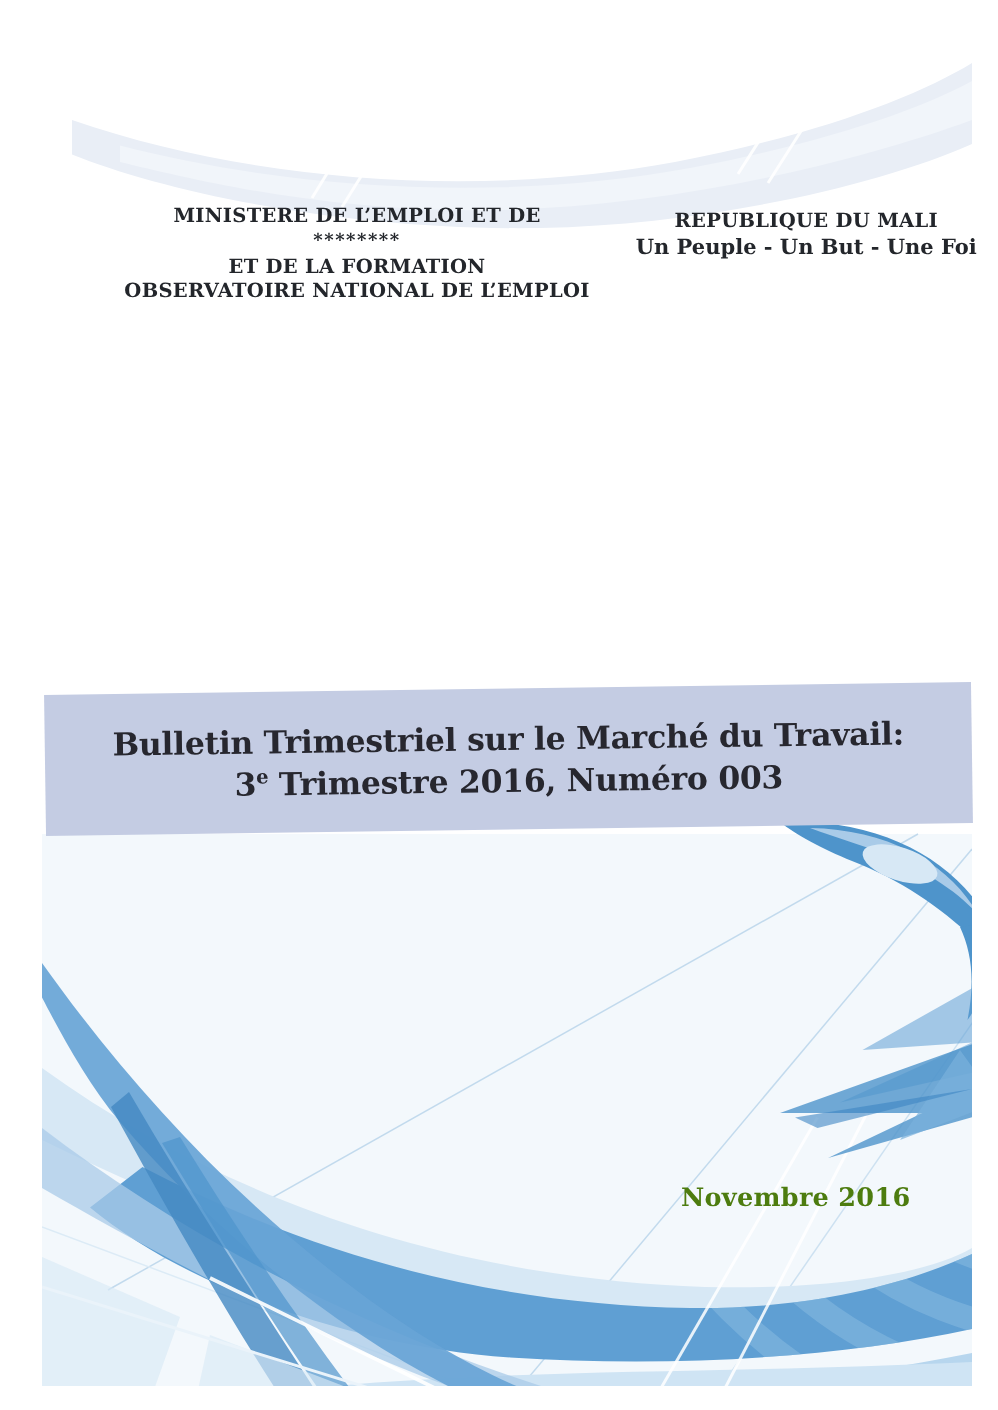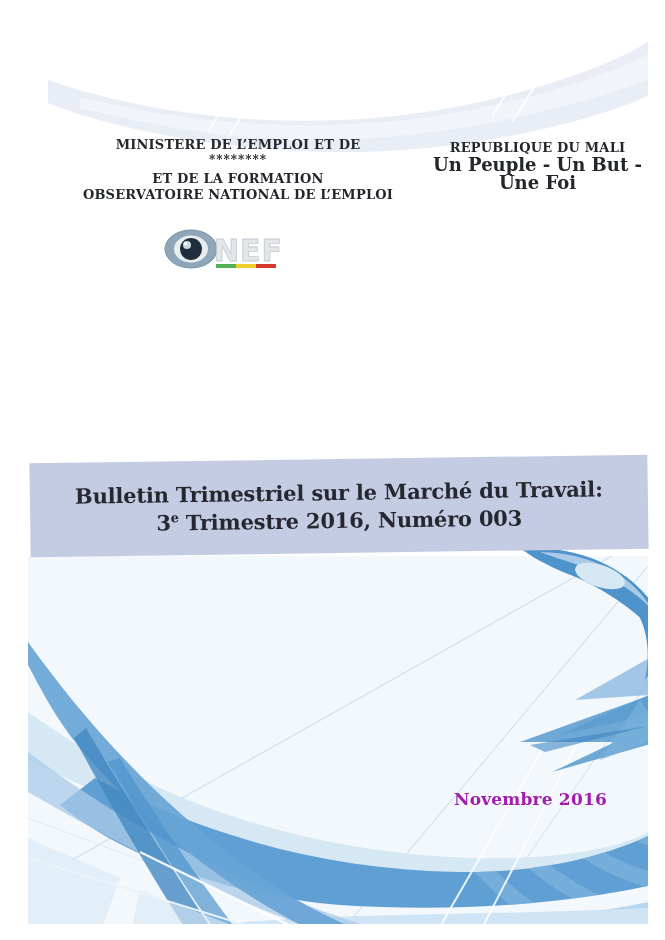--- a/index.html
+++ b/index.html
@@ -46,21 +46,21 @@
     text-align: center;
     color: #23262b;
   }
   .header-right .hr-line1 {
     font-size: 13px;
     font-weight: bold;
     line-height: 17px;
     letter-spacing: 0.2px;
   }
   .header-right .hr-line2 {
-    font-size: 18px;
+    font-size: 14px;
     font-weight: bold;
     line-height: 18px;
   }
   
   .logo {
     position: absolute;
     left: 164px; top: 226px;
     width: 118px; height: 48px;
   }
   
@@ -87,21 +87,21 @@
     font-size: 62%;
     vertical-align: super;
     line-height: 0;
   }
   
   .pub-date {
     position: absolute;
     right: 58px; top: 789px;
     font-size: 17px;
     font-weight: bold;
-    color: #a21caf;
+    color: #4d7c0f;
     letter-spacing: 0.2px;
   }
 </style>
 </head>
 <body>
 
 <div class="page">
 
   <svg class="art" viewBox="0 0 665 940" aria-hidden="true">
     <defs>
@@ -183,37 +183,20 @@
     <div class="h-gap"></div>
     <div class="h-line">ET DE LA FORMATION</div>
     <div class="h-line">OBSERVATOIRE NATIONAL DE L’EMPLOI</div>
   </div>
 
   <div class="header-right">
     <div class="hr-line1">REPUBLIQUE DU MALI</div>
     <div class="hr-line2">Un Peuple - Un But - Une Foi</div>
   </div>
 
-  <div class="logo">
-    <svg viewBox="0 0 118 48" width="118" height="48" aria-hidden="true">
-      <g>
-        <ellipse cx="27" cy="23" rx="26" ry="19" stroke="#7b93a6" stroke-width="1" fill="#8ea6b8"></ellipse>
-        <ellipse cx="27" cy="23" rx="17" ry="13.5" fill="#e9edf0"></ellipse>
-        <circle cx="27" cy="23" r="11" fill="#1f2e3c"></circle>
-        <circle cx="23" cy="19" r="4" fill="#cfd9e0"></circle>
-        <circle cx="21.5" cy="17.5" r="1.6" fill="#ffffff"></circle>
-      </g>
-      <text x="50" y="35" font-family="'DejaVu Sans', sans-serif" font-size="30" font-weight="bold" letter-spacing="1" stroke="#c3cad1" stroke-width="0.8" fill="#e3e7ea">NEF</text>
-      <g>
-        <rect x="52" y="38" width="20" height="4" fill="#54b054"></rect>
-        <rect x="72" y="38" width="20" height="4" fill="#f1cf2b"></rect>
-        <rect x="92" y="38" width="20" height="4" fill="#d63a2f"></rect>
-      </g>
-    </svg>
-  </div>
 
   <div class="banner">
     <div class="t-line">Bulletin Trimestriel sur le Marché du Travail:</div>
     <div class="t-line"><span>3</span><sup>e</sup><span> Trimestre 2016, Numéro 003</span></div>
   </div>
 
   <div class="pub-date">Novembre 2016</div>
 
 </div>
 

